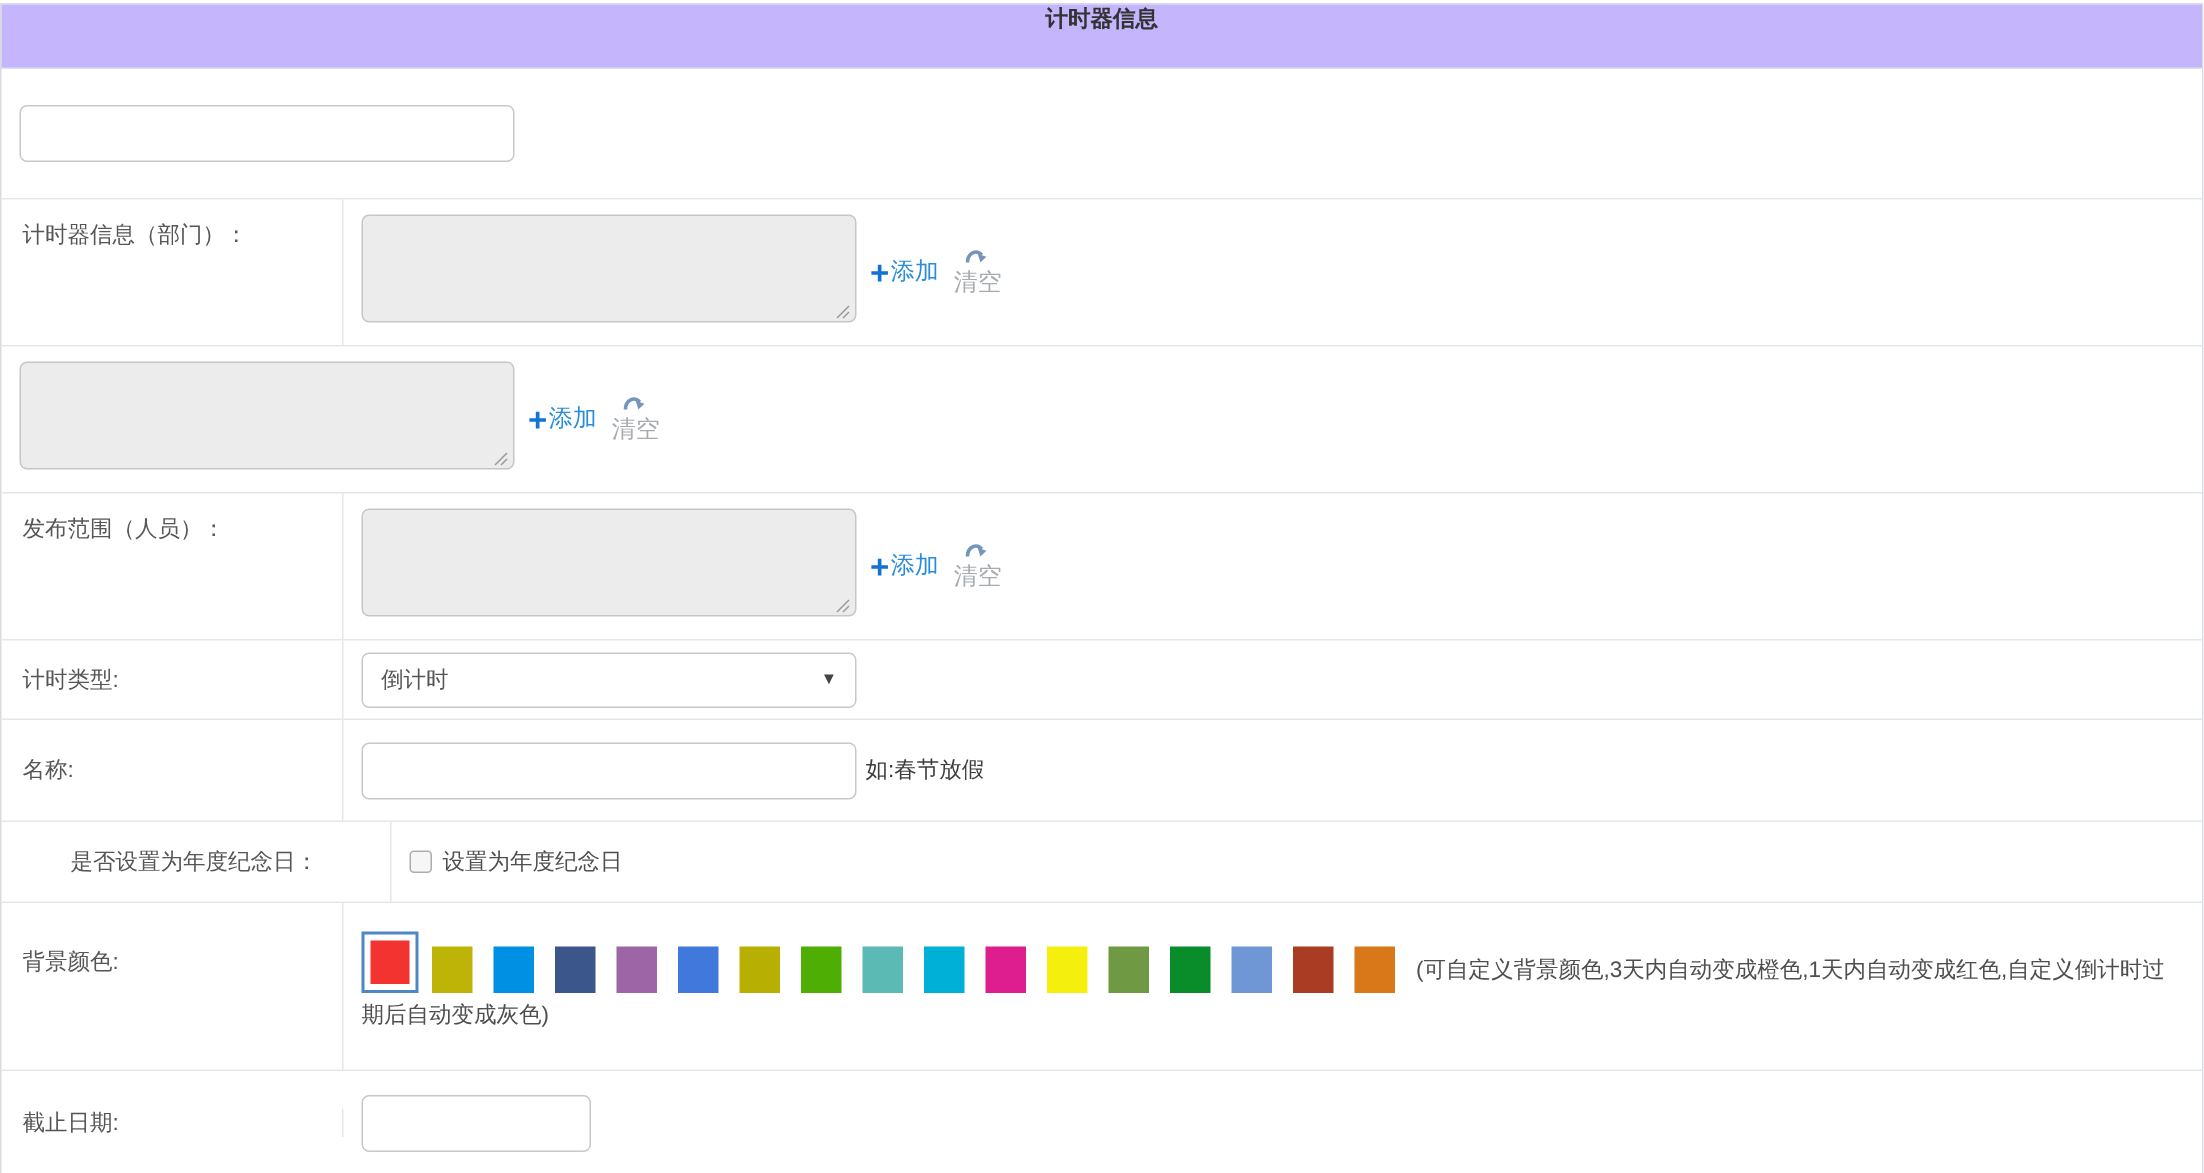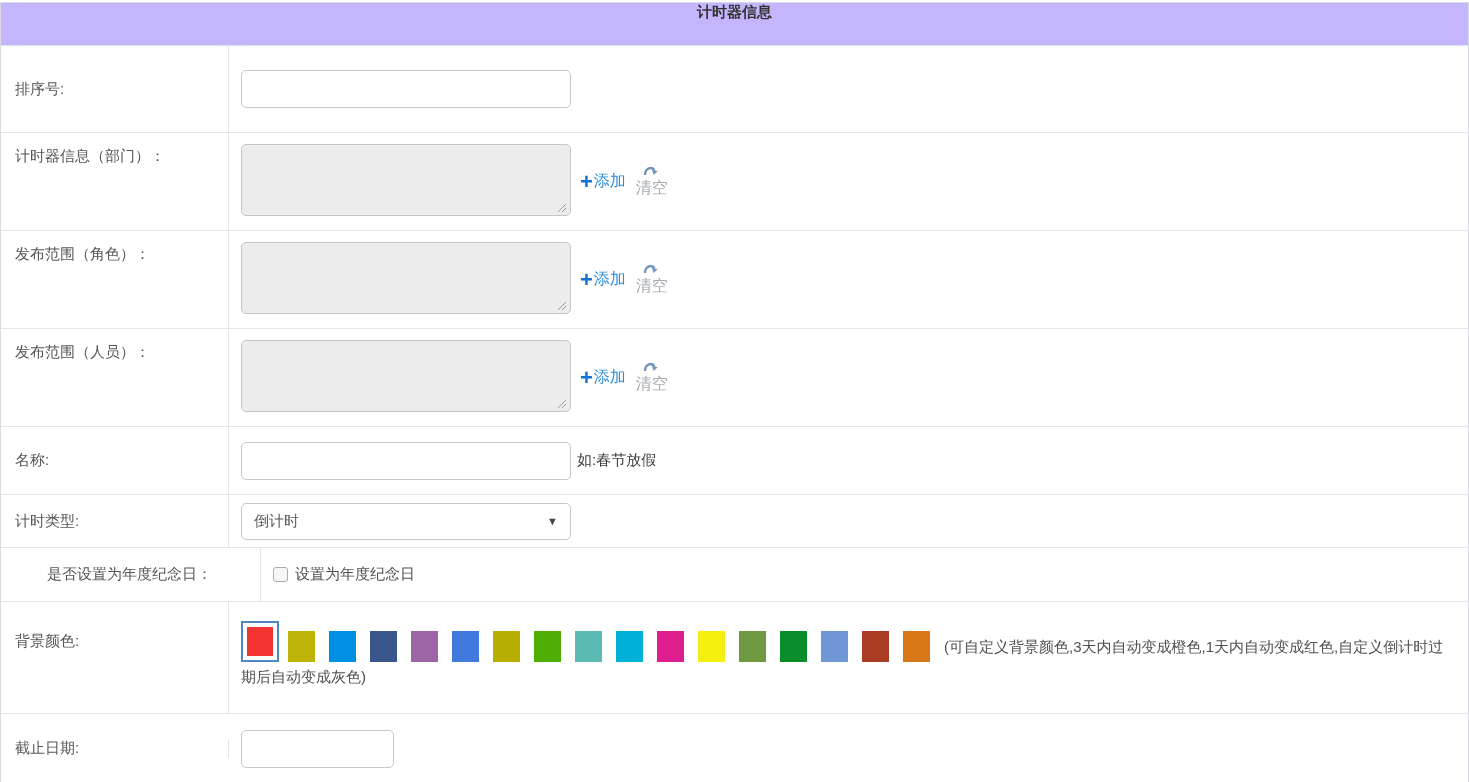--- a/index.html
+++ b/index.html
@@ -79,23 +79,20 @@
 </head>
 <body>
 
 <div class="form-table">
 
   <div class="header-row">
     <span class="title">计时器信息</span>
   </div>
 
   <div class="row h86">
-    <div class="label-cell">
-      <span>排序号:</span>
-    </div>
     <div class="content-cell">
       <input class="text-input w330" type="text" value="" style="">
     </div>
   </div>
 
   <div class="row h97">
     <div class="label-cell top">
       <span>计时器信息（部门）：</span>
     </div>
     <div class="content-cell">
@@ -115,23 +112,20 @@
             <path d="M2 11 C2 4.5, 8 2, 11.5 6" fill="none" stroke="#7695bb" stroke-width="2.4"></path>
             <path d="M8.8 5.2 L14.6 7.2 L10.6 11 Z" fill="#7695bb"></path>
           </svg>
           <span class="txt">清空</span>
         </a>
       </span>
     </div>
   </div>
 
   <div class="row h97">
-    <div class="label-cell top">
-      <span>发布范围（角色）：</span>
-    </div>
     <div class="content-cell">
       <span class="ta-wrap">
         <textarea class="scope-textarea" readonly="" style=""></textarea>
         <svg class="resize-handle" width="10" height="10" viewBox="0 0 10 10">
           <path d="M9 1 L1 9 M9 5 L5 9" stroke="#9a9a9a" stroke-width="1" fill="none"></path>
         </svg>
       </span>
       <span class="links">
         <a class="add-link">
           <span class="plus">+</span>
@@ -168,42 +162,42 @@
           <svg width="16" height="14" viewBox="0 0 16 14">
             <path d="M2 11 C2 4.5, 8 2, 11.5 6" fill="none" stroke="#7695bb" stroke-width="2.4"></path>
             <path d="M8.8 5.2 L14.6 7.2 L10.6 11 Z" fill="#7695bb"></path>
           </svg>
           <span class="txt">清空</span>
         </a>
       </span>
     </div>
   </div>
 
-  <div class="row h67">
-    <div class="label-cell">
-      <span>名称:</span>
-    </div>
-    <div class="content-cell">
-      <input class="text-input w330" type="text" value="" style="">
-      <span class="inline-hint">如:春节放假</span>
-    </div>
-  </div>
-
   <div class="row h52">
     <div class="label-cell">
       <span>计时类型:</span>
     </div>
     <div class="content-cell">
       <div class="select-box">
         <span class="sel-text">倒计时</span>
         <span class="arrow">▼</span>
       </div>
     </div>
   </div>
 
+  <div class="row h67">
+    <div class="label-cell">
+      <span>名称:</span>
+    </div>
+    <div class="content-cell">
+      <input class="text-input w330" type="text" value="" style="">
+      <span class="inline-hint">如:春节放假</span>
+    </div>
+  </div>
+
   <div class="row h53">
     <div class="label-cell">
       <span>是否设置为年度纪念日：</span>
     </div>
     <div class="content-cell">
       <span class="checkbox"></span>
       <span class="cb-label">设置为年度纪念日</span>
     </div>
   </div>
 

